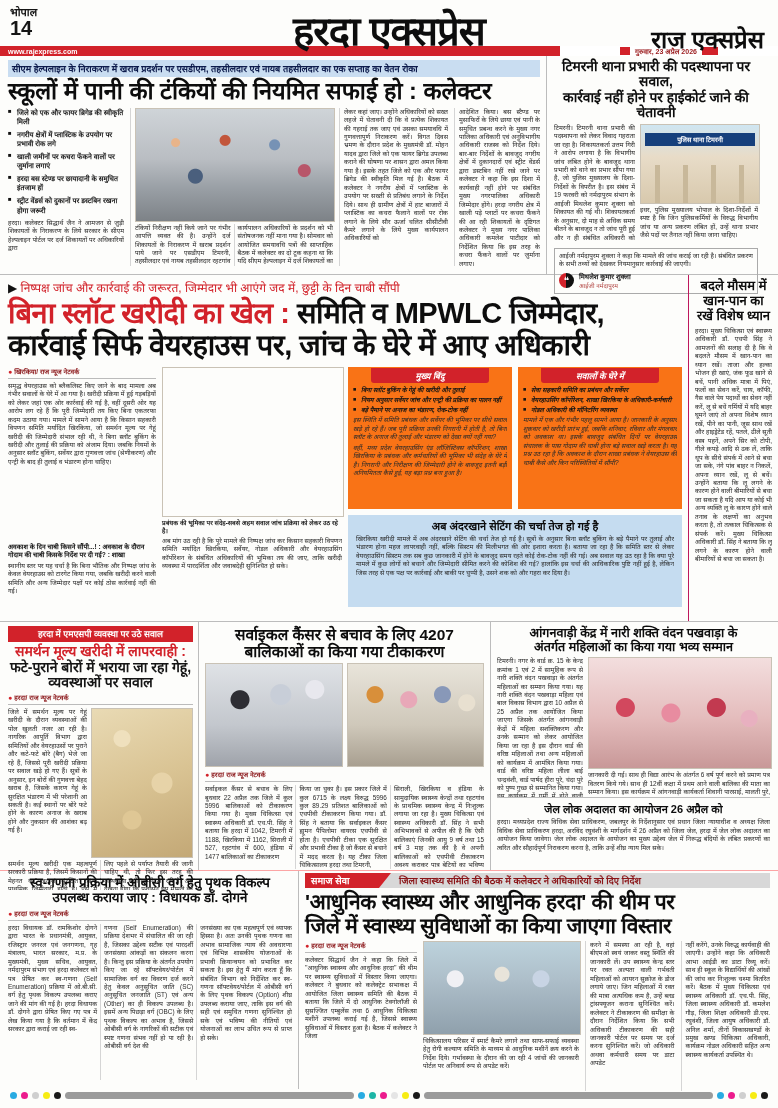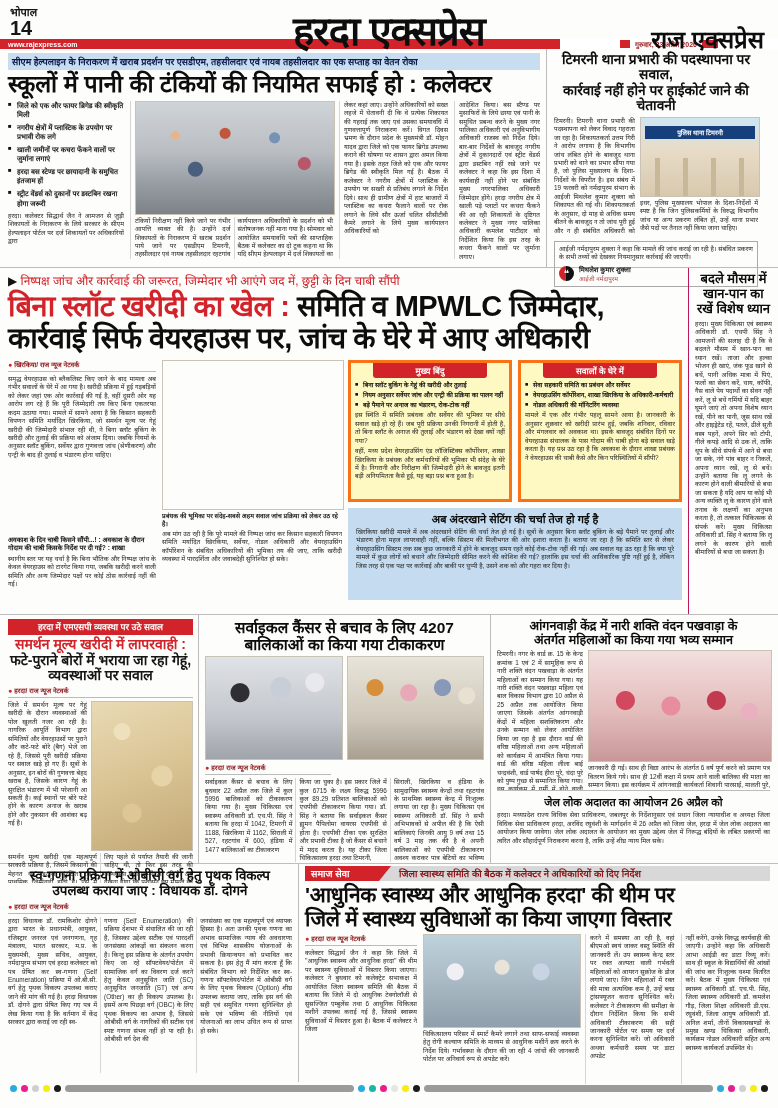--- a/index.html
+++ b/index.html
@@ -1,19 +1,19 @@
 <!DOCTYPE html>
 <html><head>
 <meta charset="utf-8">
 <style>
   html,body{margin:0;padding:0;background:#9a9a9a;}
   .page{width:778px;height:1108px;margin:0 auto;background:#fdfdfb;position:relative;overflow:hidden;
         font-family:"Liberation Sans",sans-serif;color:#151515;}
   
-  .hdr{height:39px;position:relative;}
+  .hdr{height:46px;position:relative;}
   .hdr-city{position:absolute;left:10px;top:4px;font-weight:bold;font-size:11px;}
   .hdr-page{position:absolute;left:10px;top:17px;font-weight:bold;font-size:20px;}
   .hdr-title{position:absolute;left:0;right:0;top:2px;text-align:center;font-weight:bold;font-size:40px;
              letter-spacing:-1px;color:#0d0d0d;}
   .hdr-brand{position:absolute;right:14px;top:22px;font-weight:bold;font-size:24px;color:#0d0d0d;}
   .redbar{height:10px;background:#d2222a;display:flex;align-items:center;}
   .redbar .url{color:#fff;font-size:7px;font-weight:bold;padding-left:8px;flex:1;}
   .datecell{width:218px;height:10px;background:#fff;display:flex;align-items:center;justify-content:center;gap:5px;}
   .datecell .blk{width:10px;height:8px;background:#d2222a;}
   .datecell .blk.big{width:16px;}
@@ -71,21 +71,21 @@
       radial-gradient(circle at 15% 45%,#c94f35 6px,transparent 7px),
       radial-gradient(circle at 30% 42%,#e0704d 6px,transparent 7px),
       radial-gradient(circle at 46% 40%,#3d4a63 6px,transparent 7px),
       radial-gradient(circle at 62% 44%,#31558a 6px,transparent 7px),
       radial-gradient(circle at 80% 42%,#a23a55 7px,transparent 8px),
       linear-gradient(180deg,#8f857a 0%,#c5b49a 35%,#d9c7a5 60%,#cdb astounding 0),
       linear-gradient(180deg,#8f857a 0%,#c5b49a 35%,#d9c7a5 60%,#c9b592 100%);}
   .mcaption{font-size:6.4px;font-weight:bold;color:#1c1c1c;margin:2px 0;line-height:1.25;}
   .subhead{font-size:6.6px;font-weight:bold;color:#111;margin-top:3px;line-height:1.3;}
   .boxrow{display:flex;gap:6px;height:142px;}
-  .infobox{flex:1;background:#fef9c3;border:3px solid #f97316;overflow:hidden;}
+  .infobox{flex:1;background:#f97316;border:1px solid #f97316;overflow:hidden;font-style:italic;}
   .infobox .bt{background:#d2222a;color:#fff;font-weight:bold;font-size:8.5px;text-align:center;padding:2px 0;margin:0 22px;border-radius:0 0 3px 3px;}
   .infobox ul{list-style:none;margin:3px 4px 2px 4px;padding:0;}
   .infobox li{font-size:6.3px;font-weight:bold;line-height:1.3;margin-bottom:2px;padding-left:8px;position:relative;}
   .infobox li:before{content:"■";position:absolute;left:0;font-size:5.5px;}
   .infobox .ib-t{margin:0 4px;}
   .bluebox{background:#c5dcf0;margin-top:6px;padding:3px 8px;height:92px;overflow:hidden;box-sizing:border-box;}
   .bluebox .bbt{font-weight:bold;font-size:11px;text-align:center;margin-bottom:2px;color:#0d0d0d;}
   .rail{flex:1;border-left:1px solid #be185d;padding:4px 6px 0 6px;box-sizing:border-box;}
   .rail-hl{font-weight:bold;font-size:13px;line-height:1.15;text-align:center;margin-bottom:3px;color:#0d0d0d;}
   

